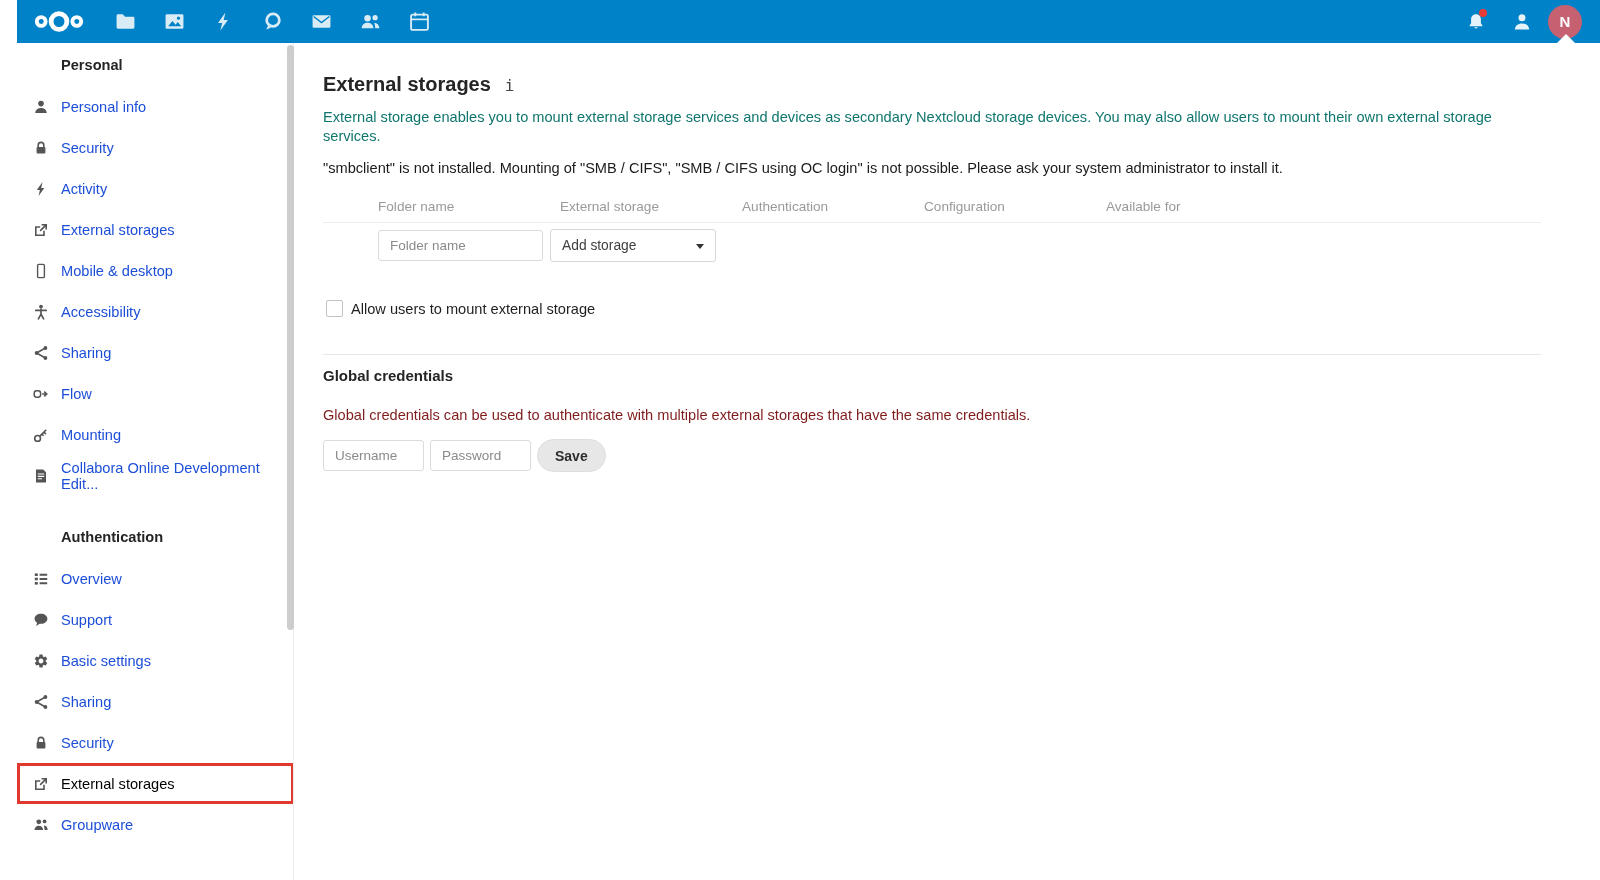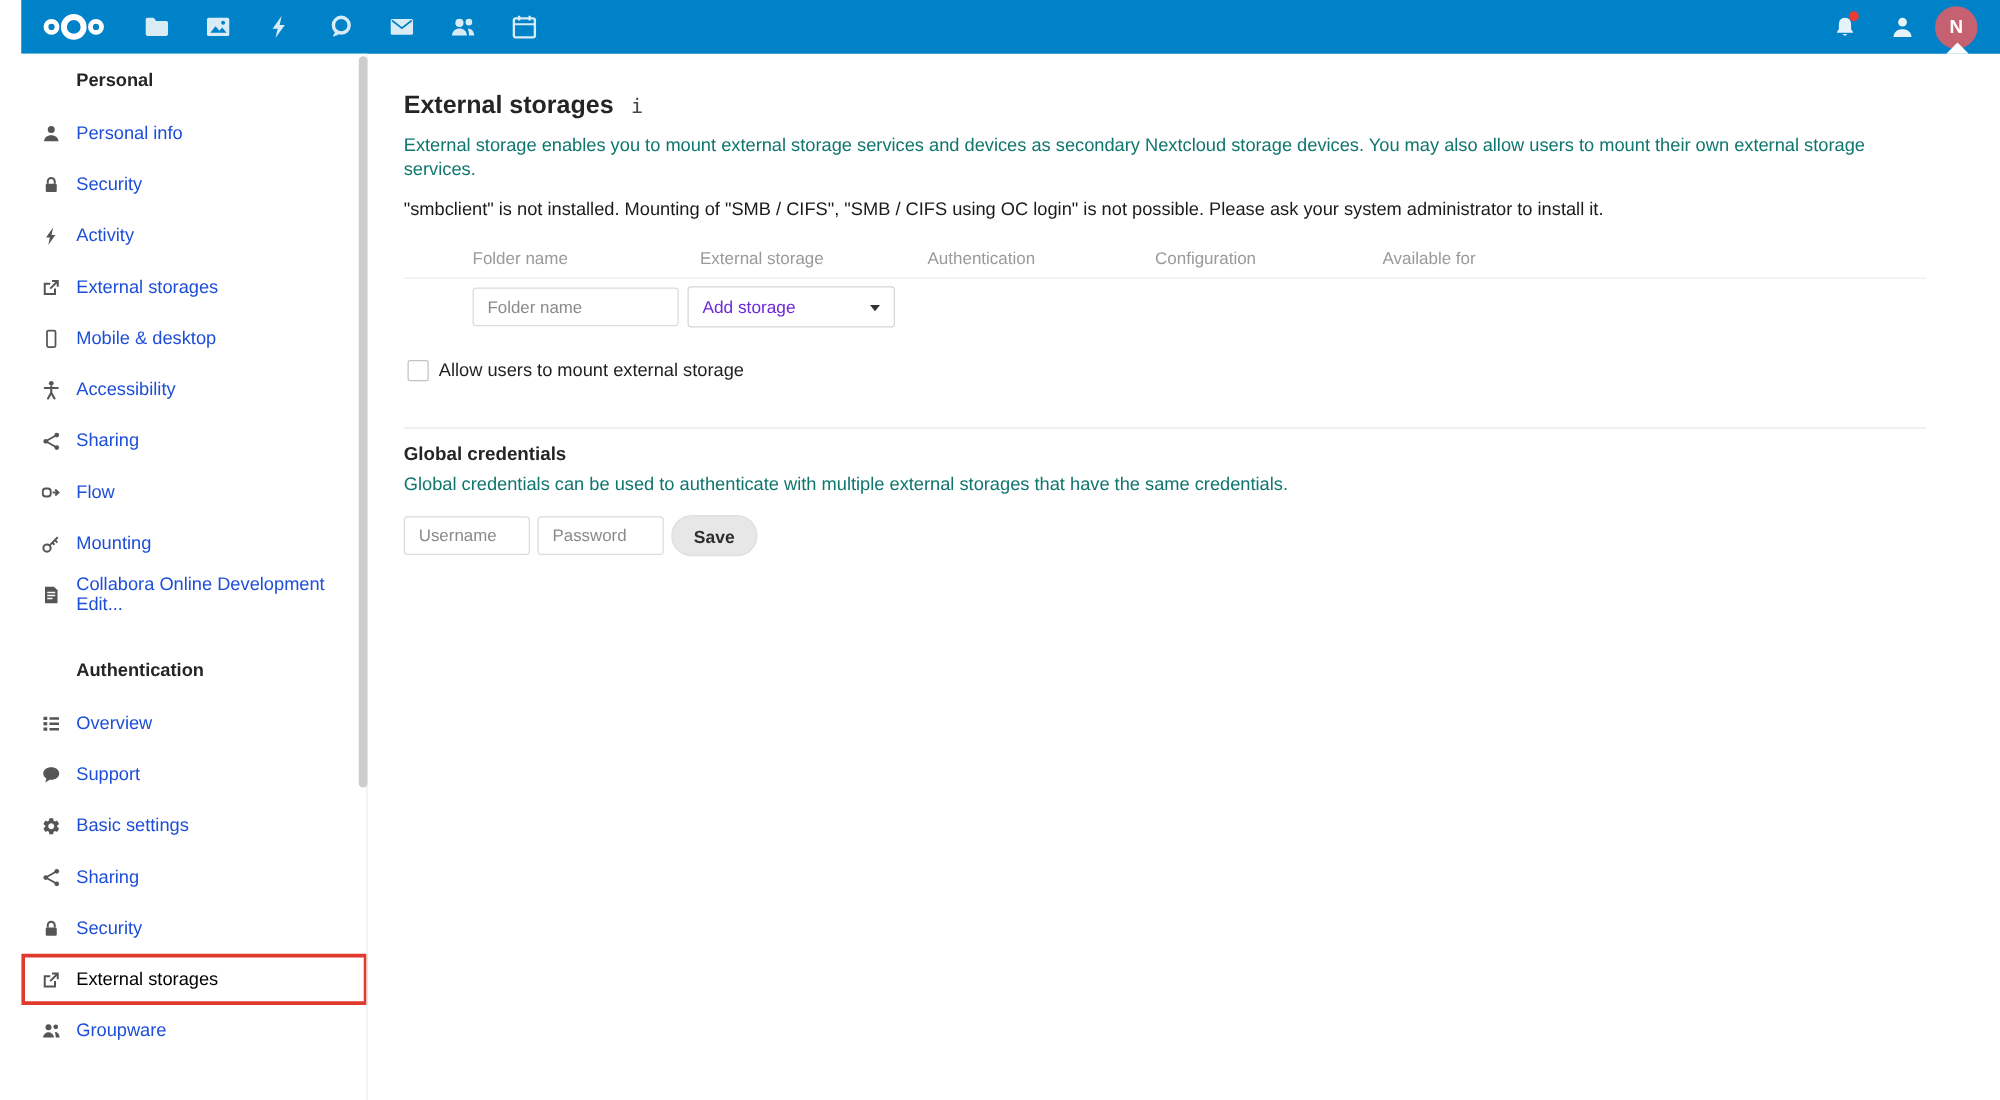--- a/index.html
+++ b/index.html
@@ -45,30 +45,30 @@
     border-bottom:1px solid #ececec;}
   .thead .spacer{width:55px;flex:none;}
   .thead .col{width:182px;flex:none;}
   .form-row{margin-top:6px;display:flex;align-items:center;}
   .form-row .spacer{width:55px;flex:none;}
   .text-input{height:31px;border:1px solid #dbdbdb;border-radius:3px;padding:0 11px;
     font-size:13.5px;color:#222;box-sizing:border-box;outline:none;font-family:"Liberation Sans",sans-serif;}
   .text-input::placeholder{color:#8a8a8a;opacity:1;}
   .folder-input{width:165px;}
   .select-box{margin-left:7px;width:166px;height:33px;border:1px solid #d6d6d6;border-radius:3px;
-    display:flex;align-items:center;padding:0 11px;box-sizing:border-box;font-size:13.8px;color:#6d28d9;
+    display:flex;align-items:center;padding:0 11px;box-sizing:border-box;font-size:13.8px;color:#404040;
     cursor:pointer;position:relative;background:#fff;}
   .select-caret{position:absolute;right:11px;top:50%;margin-top:-2px;width:0;height:0;
     border-left:4.5px solid transparent;border-right:4.5px solid transparent;border-top:5px solid #333;}
-  .check-row{margin-top:26px;margin-left:3px;display:flex;align-items:center;cursor:pointer;}
+  .check-row{margin-top:38px;margin-left:3px;display:flex;align-items:center;cursor:pointer;}
   .checkbox{width:15px;height:15px;border:1px solid #c3c3c3;border-radius:2px;background:#fff;flex:none;}
   .check-label{margin-left:8px;font-size:14.6px;color:#1f1f1f;}
   .divider{margin-top:37px;border-top:1px solid #e8e8e8;height:0;}
   .gc-title{margin-top:9px;font-size:15px;font-weight:bold;color:#252525;line-height:24px;}
-  .gc-desc{margin-top:4px;font-size:14.6px;color:#0f766e;}
+  .gc-desc{margin-top:19px;font-size:14.6px;color:#7f1d1d;}
   .cred-row{margin-top:16px;display:flex;align-items:center;}
   .cred-input{width:101px;margin-right:6px;}
   .save-btn{height:33px;padding:0 17px;border:1px solid #dedede;border-radius:17px;background:#e7e7e7;
     font-size:14px;font-weight:bold;color:#2d2d2d;cursor:pointer;font-family:"Liberation Sans",sans-serif;}
 </style>
 </head>
 <body>
 
 <header class="topbar" style="background: rgb(0, 130, 201);">
   <div class="topbar-left">

